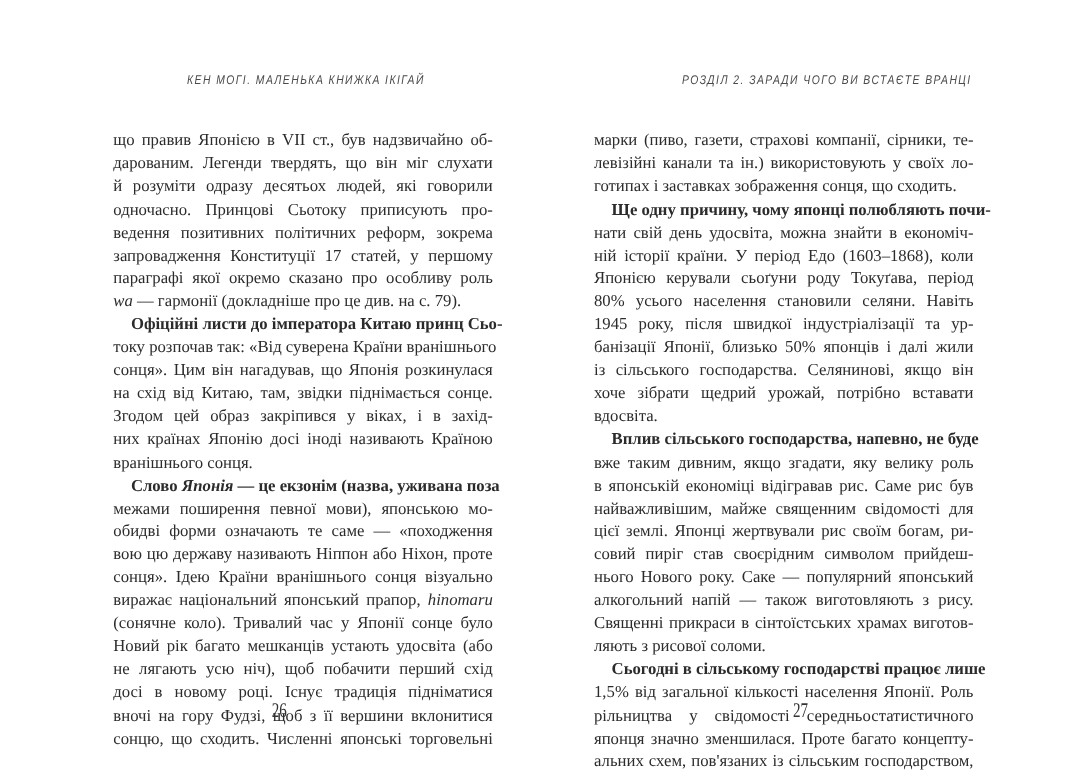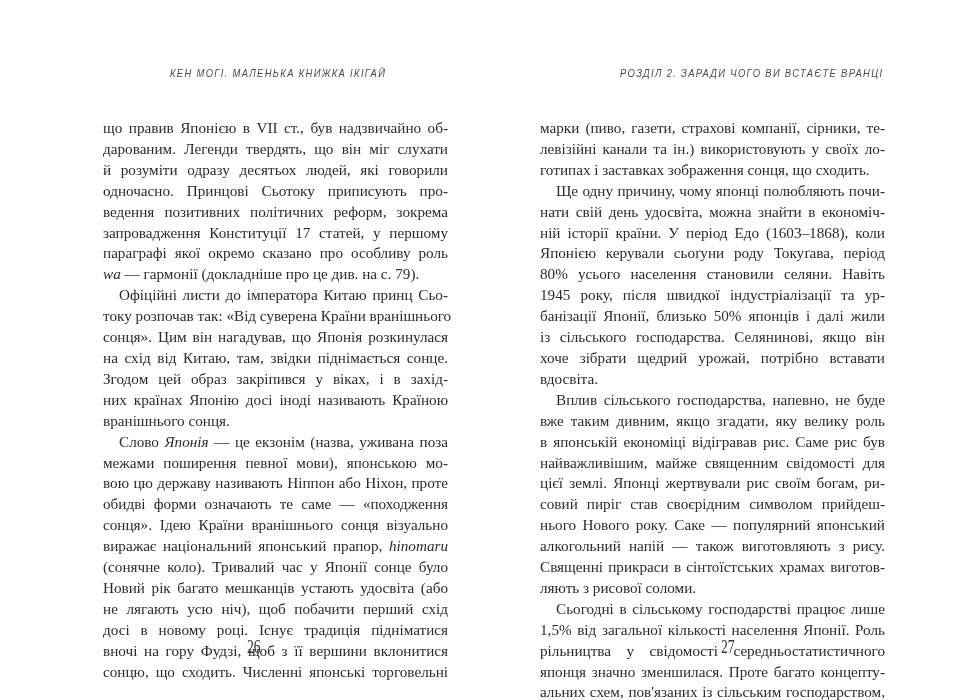--- a/index.html
+++ b/index.html
@@ -57,21 +57,21 @@
     .para { text-indent: 0; }
     .line {
       display: block;
       text-align: justify;
       text-align-last: justify;
       white-space: nowrap;
     }
     .line.last {
       text-align-last: left;
     }
-    .line.indent { padding-left: 16px; }
+    .line.indent { padding-left: 16px; font-weight: bold; }
     .em { font-style: italic; }
 
     .page-number {
       position: absolute;
       top: 636px;
       font-family: "Liberation Serif", "DejaVu Serif", serif;
       font-size: 19px;
       color: #333333;
       transform: scaleX(0.72);
       transform-origin: left center;
@@ -105,22 +105,22 @@
         <span class="line">сонця». Цим він нагадував, що Японія розкинулася</span>
         <span class="line">на схід від Китаю, там, звідки піднімається сонце.</span>
         <span class="line">Згодом цей образ закріпився у віках, і в захід-</span>
         <span class="line">них країнах Японію досі іноді називають Країною</span>
         <span class="line last">вранішнього сонця.</span>
       </div>
 
       <div class="para">
         <span class="line indent"><span>Слово </span><span class="em">Японія</span><span> — це екзонім (назва, уживана поза</span></span>
         <span class="line">межами поширення певної мови), японською мо-</span>
+        <span class="line">обидві форми означають те саме — «походження</span>
         <span class="line">вою цю державу називають Ніппон або Ніхон, проте</span>
-        <span class="line">обидві форми означають те саме — «походження</span>
         <span class="line">сонця». Ідею Країни вранішнього сонця візуально</span>
         <span class="line"><span>виражає національний японський прапор, </span><span class="em">hinomaru</span></span>
         <span class="line">(сонячне коло). Тривалий час у Японії сонце було</span>
         <span class="line">Новий рік багато мешканців устають удосвіта (або</span>
         <span class="line">не лягають усю ніч), щоб побачити перший схід</span>
         <span class="line">досі в новому році. Існує традиція підніматися</span>
         <span class="line">вночі на гору Фудзі, щоб з її вершини вклонитися</span>
         <span class="line">сонцю, що сходить. Численні японські торговельні</span>
       </div>
     </div>

